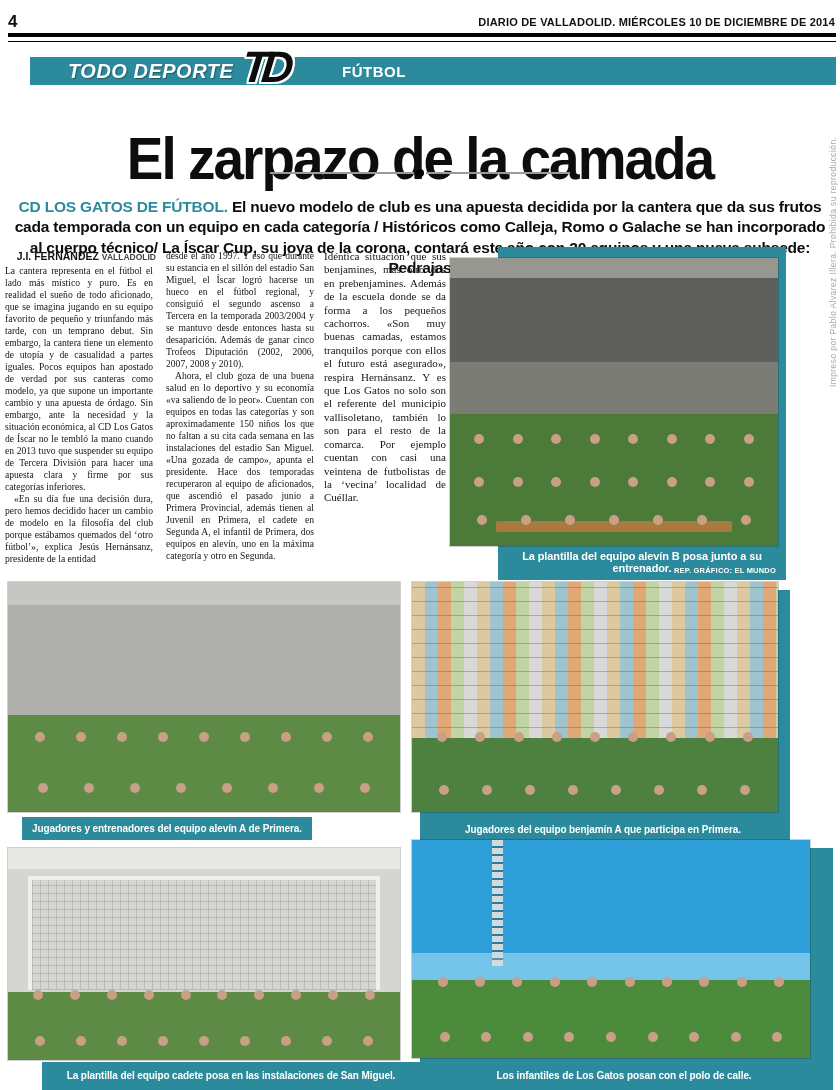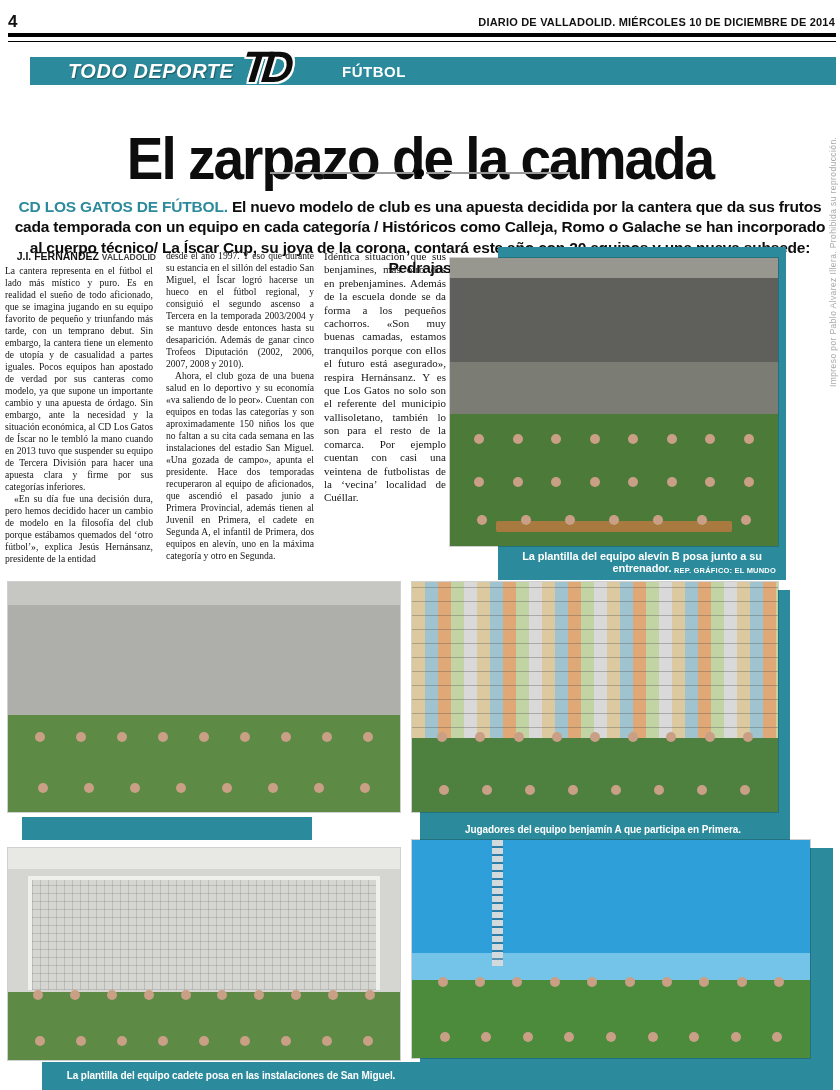--- a/index.html
+++ b/index.html
@@ -307,20 +307,21 @@
           <div class="head"></div>
           <div class="tor kw" style="background: rgb(242, 241, 236);"></div>
         </div>
         <div class="pl">
           <div class="head"></div>
           <div class="tor kw" style="background: rgb(242, 241, 236);"></div>
         </div>
       </div>
     </div>
   <div class="capbar capbar2"></div>
+  <div class="cap cap2">Jugadores y entrenadores del equipo alevín A de Primera.</div>
 
   <div class="teal tb2"></div>
   <div class="photo ph3 scene-mosaic" id="ph3">
       <div class="prow" style="bottom: 30%; height: 48px;">
         <div class="pl">
           <div class="head"></div>
           <div class="tor" style="background: rgb(52, 61, 76);"></div>
         </div>
         <div class="pl">
           <div class="head"></div>
@@ -555,16 +556,17 @@
         <div class="pl">
           <div class="head"></div>
           <div class="tor kw" style="background: rgb(242, 241, 236);"></div>
         </div>
         <div class="pl">
           <div class="head"></div>
           <div class="tor kw" style="background: rgb(242, 241, 236);"></div>
         </div>
       </div>
     </div>
+  <div class="cap cap5">Los infantiles de Los Gatos posan con el polo de calle.</div>
 
   <div class="sidenote">Impreso por Pablo Alvarez Illera. Prohibida su reproducción.</div>
 
 </div>
 
 </body></html>

